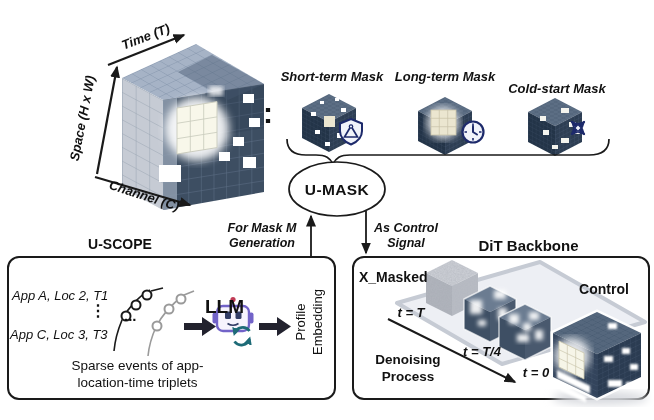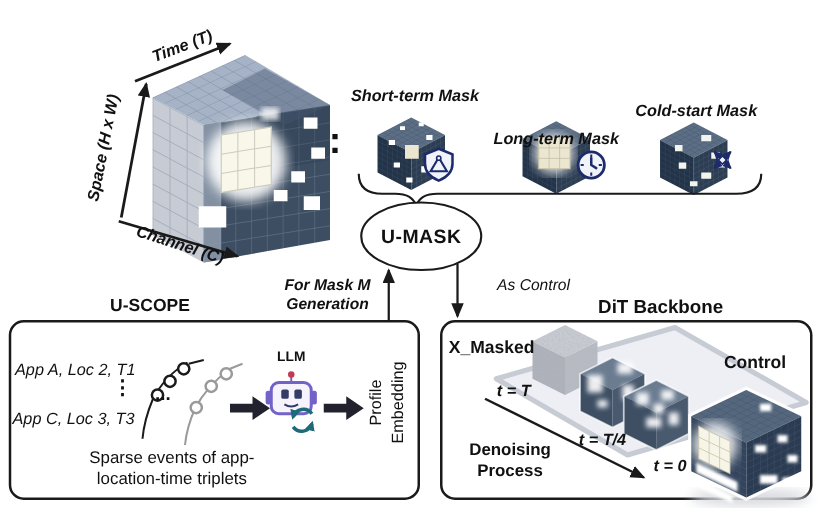--- a/index.html
+++ b/index.html
@@ -289,41 +289,42 @@
     <line x1="388" y1="319" x2="515" y2="382" stroke="#1a1a1a" stroke-width="2" marker-end="url(#ah)"></line>
   </svg>
 
   <div class="lbl b i rot" style="left:96px;top:30px;width:100px;font-size:13px;text-align:center;transform:rotate(-21deg);">Time (T)</div>
   <div class="lbl b i rot" style="left:23px;top:111px;width:120px;font-size:13px;text-align:center;transform:rotate(-79deg);">Space (H x W)</div>
   <div class="lbl b i rot" style="left:89px;top:189px;width:110px;font-size:13px;text-align:center;transform:rotate(18deg);">Channel (C)</div>
 
   <div class="lbl b" style="left:263px;top:96px;font-size:30px;">:</div>
 
   <div class="lbl b i" style="left:277px;top:70px;width:110px;font-size:13px;text-align:center;">Short-term Mask</div>
-  <div class="lbl b i" style="left:390px;top:70px;width:110px;font-size:13px;text-align:center;margin-top:34px;">Long-term Mask</div>
+  <div class="lbl b i" style="left:390px;top:70px;width:110px;font-size:13px;text-align:center;">Long-term Mask</div>
   <div class="lbl b i" style="left:502px;top:70px;width:110px;font-size:13px;text-align:center;margin-top:12px;">Cold-start Mask</div>
 
   <div class="lbl b" style="left:289px;top:181px;width:96px;font-size:15.5px;text-align:center;letter-spacing:.4px;">U-MASK</div>
 
   <div class="lbl i c" style="left:210px;top:221px;width:104px;font-size:12.5px;font-weight:600;line-height:14.5px;">
     <div>For Mask M</div>
     <div>Generation</div>
   </div>
-  <div class="lbl i c" style="left:356px;top:221px;width:100px;font-size:12.5px;font-weight:400;line-height:14.5px;text-align:right;">
+  <div class="lbl i c" style="left:356px;top:221px;width:100px;font-size:12.5px;font-weight:700;line-height:14.5px;">
     <div>As Control</div>
+    <div>Signal</div>
   </div>
 
   <div class="lbl b" style="left:58px;top:237px;width:124px;font-size:14px;text-align:center;">U-SCOPE</div>
   <div class="lbl b" style="left:456px;top:238px;width:145px;font-size:15px;text-align:center;">DiT Backbone</div>
 
   <div class="lbl i" style="left:12px;top:289px;font-size:13px;">App A, Loc 2, T1</div>
   <div class="lbl b" style="left:90px;top:302px;font-size:16px;">⋮</div>
   <div class="lbl i" style="left:10px;top:328px;font-size:13px;">App C, Loc 3, T3</div>
   <div class="lbl b" style="left:124px;top:308px;font-size:15px;">...</div>
-  <div class="lbl b" style="left:205px;top:280px;width:56px;font-size:11px;text-align:center;">LLM</div>
+  <div class="lbl b" style="left:205px;top:296px;width:56px;font-size:19px;">LLM</div>
   <div class="lbl c rot" style="left:263px;top:305px;width:92px;height:34px;font-size:13px;font-weight:500;line-height:17px;transform:rotate(-90deg);">
     <div>Profile</div>
     <div>Embedding</div>
   </div>
   <div class="lbl c" style="left:35px;top:358px;width:205px;font-size:13.5px;line-height:16.5px;">
     <div>Sparse events of app-</div>
     <div>location-time triplets</div>
   </div>
 
   <div class="lbl b" style="left:359px;top:270px;font-size:14px;">X_Masked</div>

